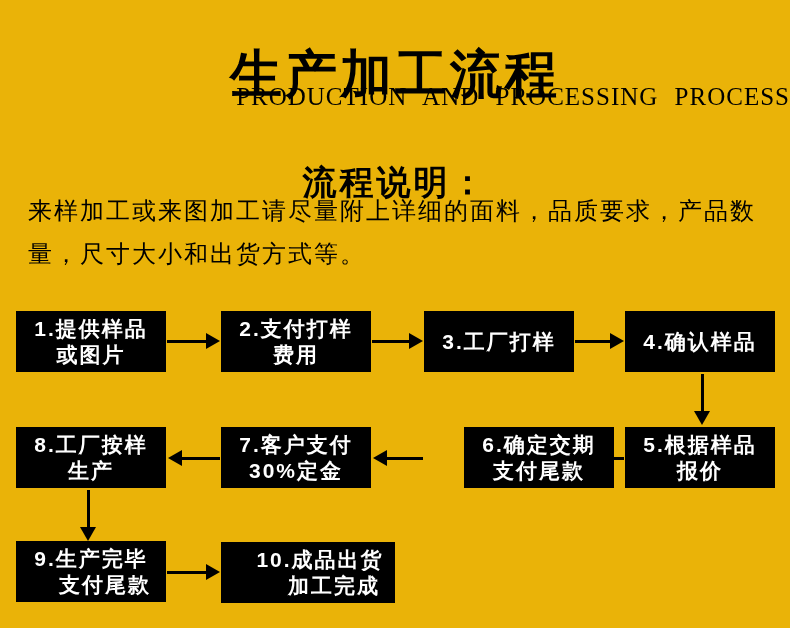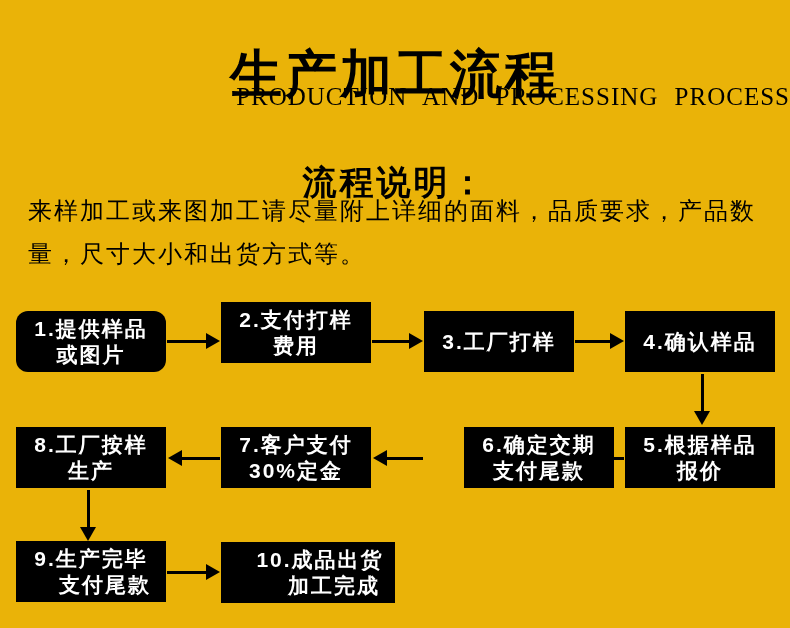--- a/index.html
+++ b/index.html
@@ -66,22 +66,22 @@
     font-weight: bold;
     font-size: 21px;
     line-height: 26px;
     letter-spacing: 2px;
     text-align: center;
     white-space: nowrap;
   }
   .step .line:empty { display: none; }
   .line.ind { margin-left: 28px; }
 
-  .p1  { left: 16px;  top: 311px; border-radius: 12px; }
-  .p2  { left: 221px; top: 302px; }
+  .p1  { left: 16px;  top: 311px; }
+  .p2  { left: 221px; top: 311px; }
   .p3  { left: 424px; top: 311px; }
   .p4  { left: 625px; top: 311px; align-items: center; }
   .p5  { left: 625px; top: 427px; }
   .p6  { left: 424px; top: 427px; margin-left: 40px; }
   .p7  { left: 221px; top: 427px; }
   .p8  { left: 16px;  top: 427px; }
   .p9  { left: 16px;  top: 541px; }
   .p10 { left: 221px; top: 542px; padding-left: 24px; }
 
   

